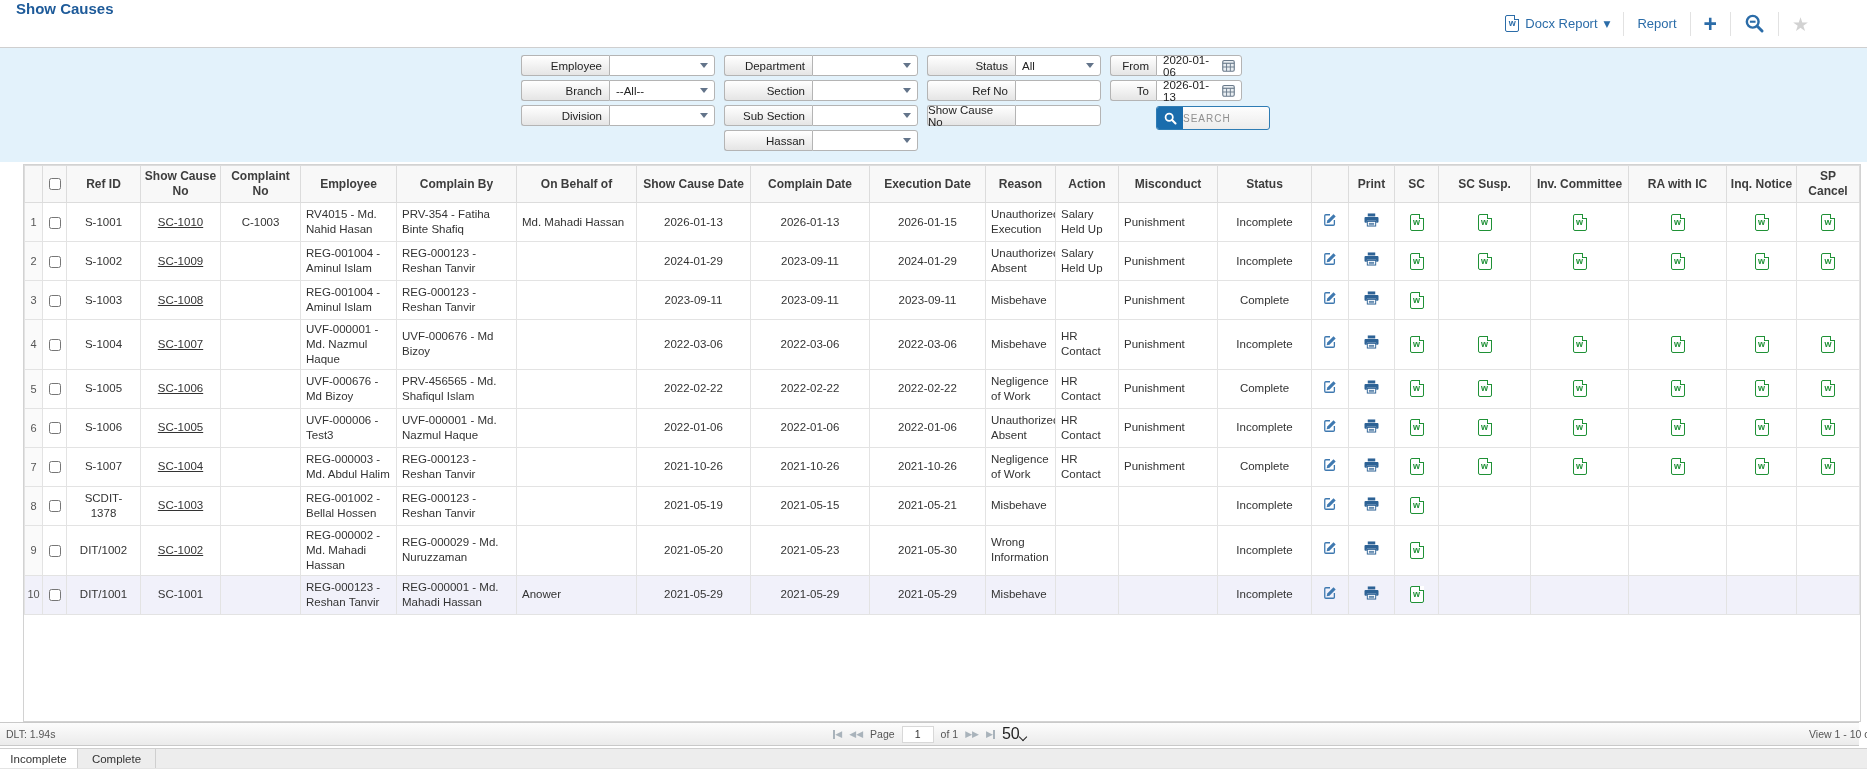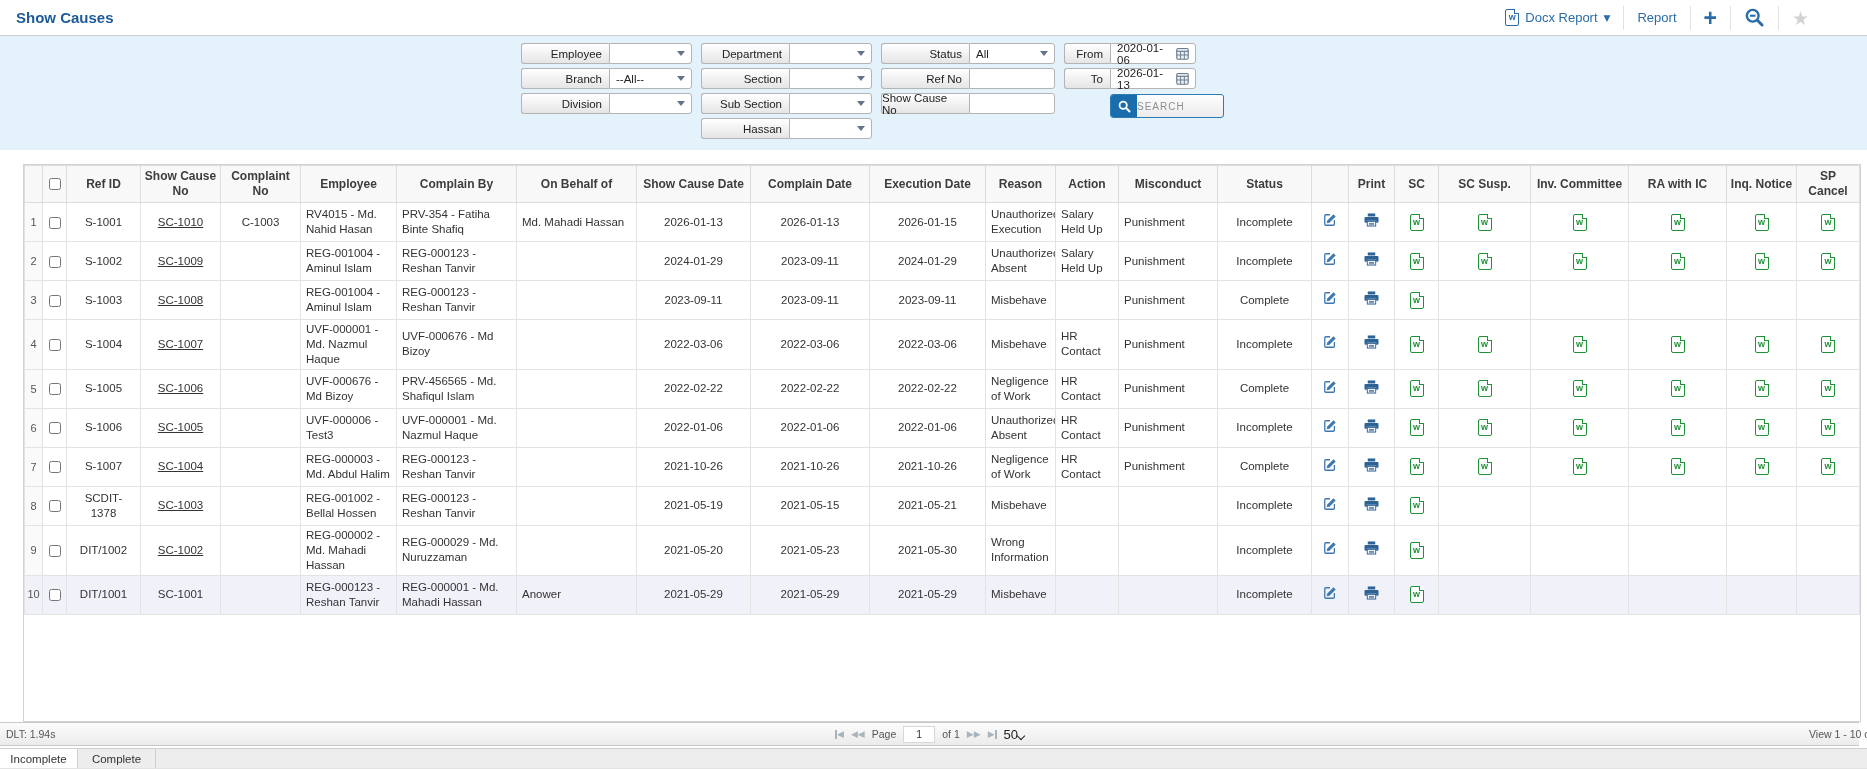--- a/index.html
+++ b/index.html
@@ -1,20 +1,20 @@
 <!DOCTYPE html>
 <html><head>
 <meta charset="utf-8">
 <style>
   html,body{margin:0;padding:0}
   body{width:1867px;height:770px;overflow:hidden;position:relative;background:#fff;
        font-family:"Liberation Sans",sans-serif;-webkit-font-smoothing:antialiased}
 
   
-  .topbar{height:36px;display:flex;align-items:center;justify-content:space-between;
+  .topbar{height:48px;display:flex;justify-content:space-between;
           border-bottom:1px solid #cfcfcf;padding:0 58px 0 16px;box-sizing:border-box;background:#fff}
   .page-title{color:#1d5a99;font-size:15px;font-weight:bold}
   .top-actions{display:flex;align-items:center;color:#2b6ca8;font-size:13px}
   .sep{width:1px;height:24px;background:#e2e2e2;margin:0 13px}
   .action-item{display:flex;align-items:center;gap:6px;cursor:pointer;white-space:nowrap}
   .glyph{font-family:"DejaVu Sans",sans-serif}
   .caret-down{font-size:9px;color:#2b6ca8}
   .plus-icon{font-size:23px;font-weight:bold;color:#2b6ca8;line-height:20px}
   .star-icon{font-size:19px;color:#d2d2d2}
 
@@ -30,21 +30,21 @@
   .filters{height:114px;background:#e3f2fb;box-sizing:border-box;padding:7px 0 0 521px}
   .f-grid{display:flex;align-items:flex-start;gap:9px}
   .f-col{display:flex;flex-direction:column;gap:4px}
   .f-field{display:flex;height:21px}
   .f-label{background:linear-gradient(#fff,#e5e5e5);border:1px solid #b4b4b4;border-right:none;
            border-radius:3px 0 0 3px;font-size:11.5px;color:#222;display:flex;align-items:center;
            justify-content:flex-end;padding-right:7px;box-sizing:border-box;width:88px}
   .f-label.w44{width:46px}
   .f-box{background:#fff;border:1px solid #b4b4b4;border-radius:0 3px 3px 0;display:flex;
          align-items:center;justify-content:space-between;padding:0 6px;font-size:11.5px;color:#222;
-         box-sizing:border-box;width:83px}
+         box-sizing:border-box;width:106px}
   .f-box.w92{width:86px}
   .f-box input{border:none;outline:none;width:100%;font-size:11.5px;font-family:inherit;background:transparent}
   .dd-arrow{width:0;height:0;border-left:4px solid transparent;border-right:4px solid transparent;
             border-top:5px solid #63748a;flex:0 0 auto;margin-left:4px}
   .cal-icon{flex:0 0 auto;margin-left:4px}
   .search-btn{margin-left:46px;width:114px;height:24px;border:1px solid #2e7cb4;border-radius:3px;
               background:linear-gradient(#fdfdfd,#ececec);display:flex;align-items:center;cursor:pointer;
               box-sizing:border-box;overflow:hidden;margin-top:1px}
   .search-ico-box{width:26px;height:100%;background:#1a6dad;display:flex;align-items:center;justify-content:center}
   .search-label{flex:1;text-align:left;font-size:10px;color:#8f8f8f;letter-spacing:1px}
@@ -67,21 +67,21 @@
   
   .pager{position:absolute;top:722px;left:0;right:8px;height:22px;background:linear-gradient(#fcfcfc,#ebebeb);
          border-top:1px solid #c9c9c9;border-bottom:1px solid #c9c9c9;display:flex;align-items:center;
          font-size:10.5px;color:#555}
   .dlt{position:absolute;left:6px}
   .pg-center{margin:0 auto;display:flex;align-items:center;gap:7px}
   .pgbtn{color:#a9b3bb;font-size:9px;cursor:pointer;display:inline-flex;align-items:center;font-family:"DejaVu Sans",sans-serif}
   .pgbar{display:inline-block;width:2px;height:9px;background:#a9b3bb}
   .page-input{width:30px;height:15px;border:1px solid #d8d8d8;background:#fff;font-size:10.5px;
               text-align:center;font-family:inherit;color:#333;padding:0}
-  .size-box{display:flex;align-items:flex-end;cursor:pointer;color:#222;font-size:13px}
+  .size-box{display:flex;align-items:flex-end;cursor:pointer;color:#222;font-size:16px}
   .chev{display:inline-block;width:5px;height:5px;border-right:1.8px solid #222;border-bottom:1.8px solid #222;
         transform:rotate(45deg);margin-bottom:3px}
   .view-label{position:absolute;right:-14px;white-space:nowrap}
 
   
   .tabs{position:absolute;top:748px;left:0;right:0;height:19px;background:#ededed;border-top:1px solid #cfcfcf;
         border-bottom:1px solid #e4e4e4;display:flex}
   .tab{min-width:78px;padding:0 10px;display:flex;align-items:center;justify-content:center;font-size:11.5px;
        color:#333;border-right:1px solid #cfcfcf;box-sizing:border-box;cursor:pointer}
   .tab.active{background:#fff}

